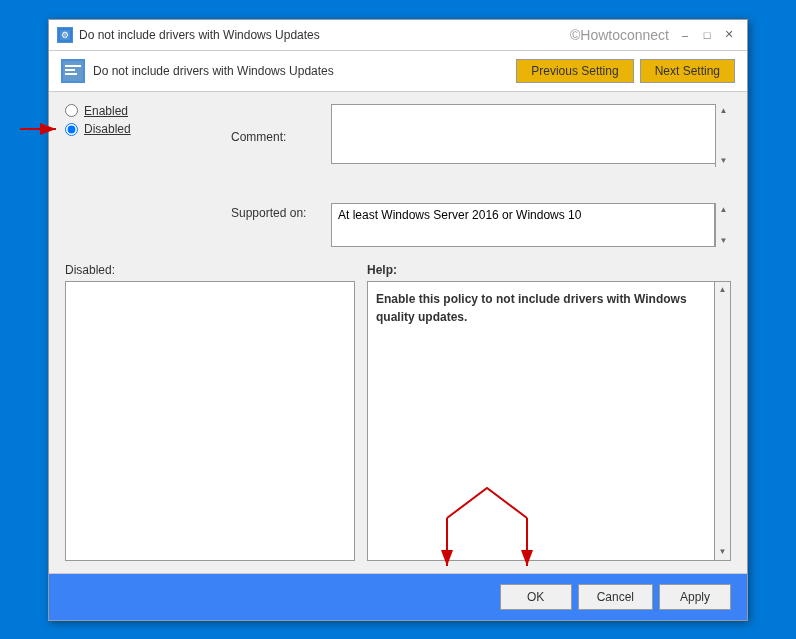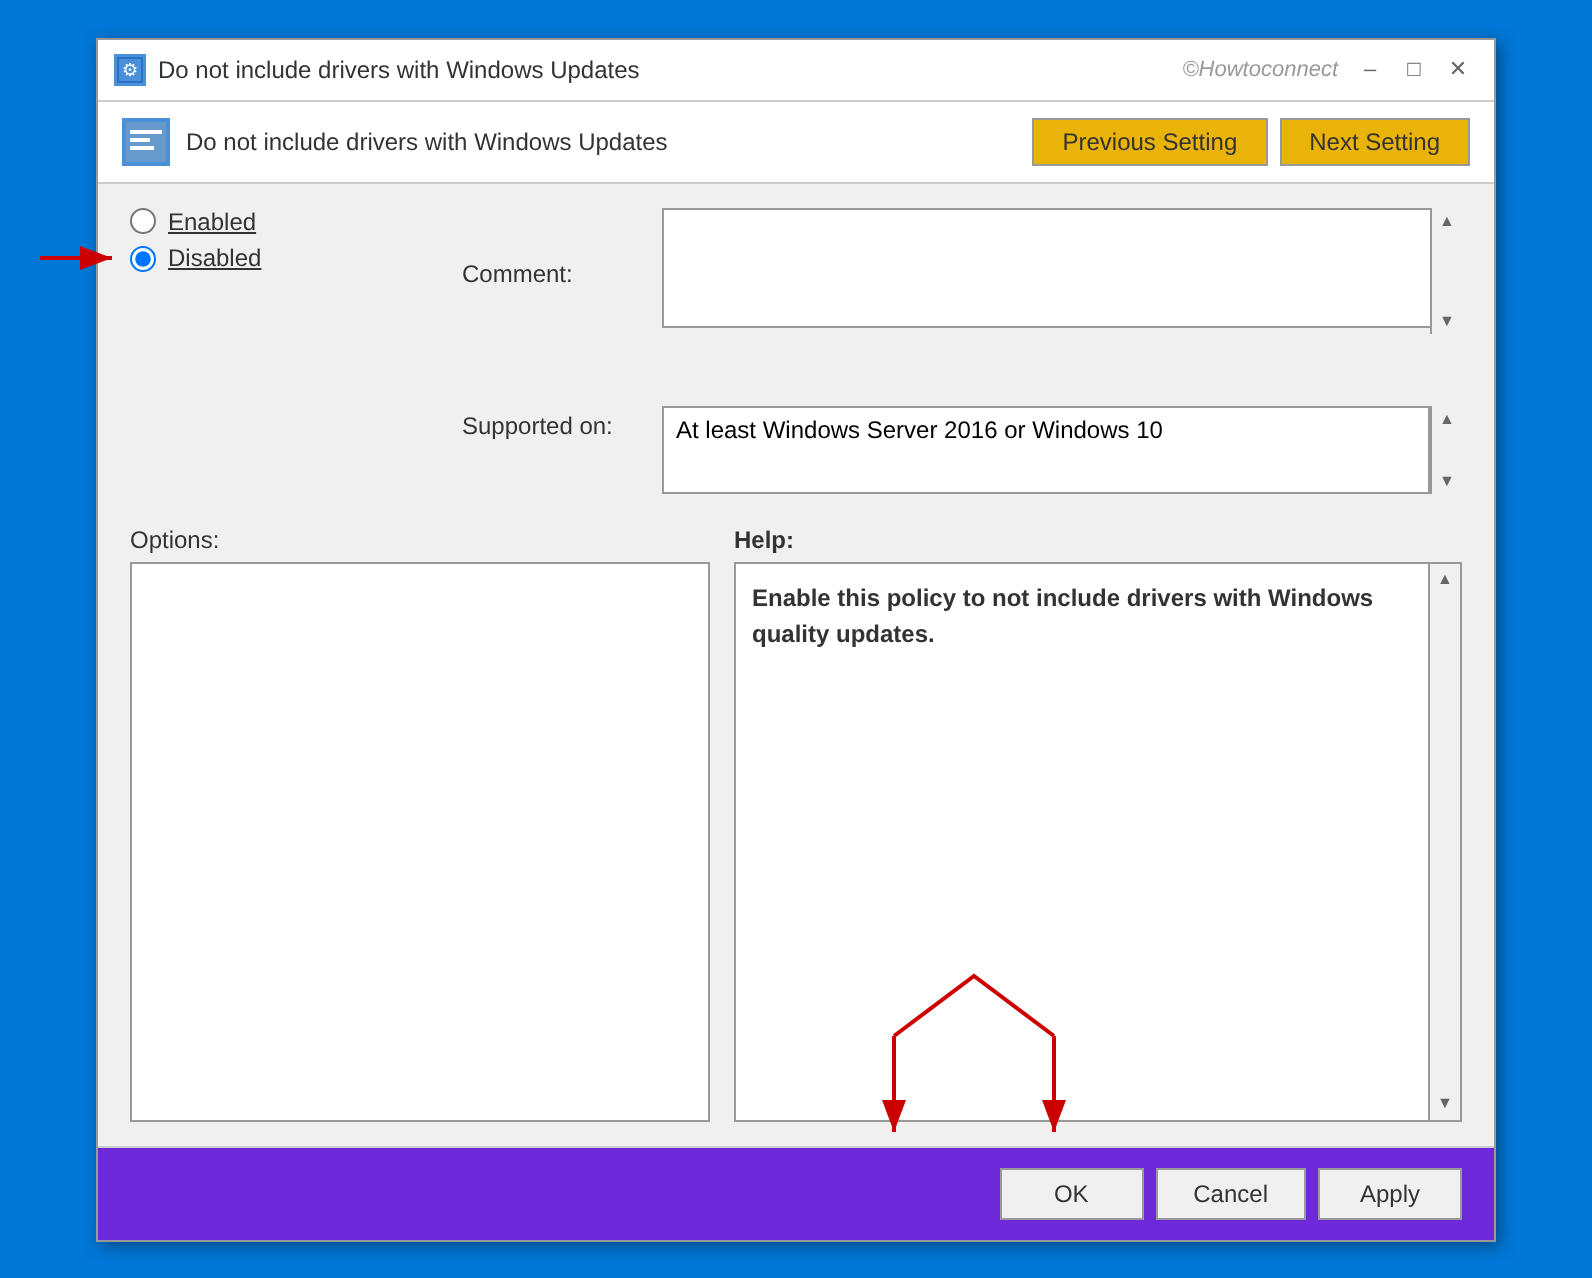--- a/index.html
+++ b/index.html
@@ -43,23 +43,22 @@
       align-items: center;
       justify-content: center;
       font-size: 10px;
       color: white;
     }
     .title-text {
       font-size: 12px;
       color: #333;
     }
     .title-watermark {
-      font-size: 11px;
+      font-size: 14px;
       color: #999;
-      font-style: italic;
     }
     .title-controls {
       display: flex;
       gap: 2px;
     }
     .title-btn {
       width: 20px;
       height: 18px;
       border: none;
       background: transparent;
@@ -231,21 +230,21 @@
       line-height: 1.5;
       position: relative;
     }
 
     .dialog-footer {
       padding: 10px 16px;
       display: flex;
       justify-content: flex-end;
       gap: 6px;
       border-top: 1px solid #ccc;
-      background: #6d28d9;
+      background: #3b82f6;
       position: relative;
     }
     .footer-btn {
       padding: 5px 18px;
       background: #f0f0f0;
       border: 1px solid #999;
       cursor: pointer;
       font-size: 12px;
       color: #333;
       min-width: 72px;
@@ -350,21 +349,21 @@
               <span class="scroll-arrow">▲</span>
               <span class="scroll-arrow">▼</span>
             </div>
           </div>
         </div>
       </div>
     </div>
 
     <div class="bottom-section">
       <div class="options-panel">
-        <div class="panel-label">Options:</div>
+        <div class="panel-label">Disabled:</div>
         <div class="panel-box"></div>
       </div>
       <div class="help-panel">
         <div class="panel-label">Help:</div>
         <div class="help-box" style="position: relative; padding-right: 20px;">
           <p style="margin-bottom: 12px;">Enable this policy to not include drivers with Windows quality updates.</p>
           <div class="scroll-right" style="top:0; height:100%;">
             <span class="scroll-arrow">▲</span>
             <span class="scroll-arrow">▼</span>
           </div>

